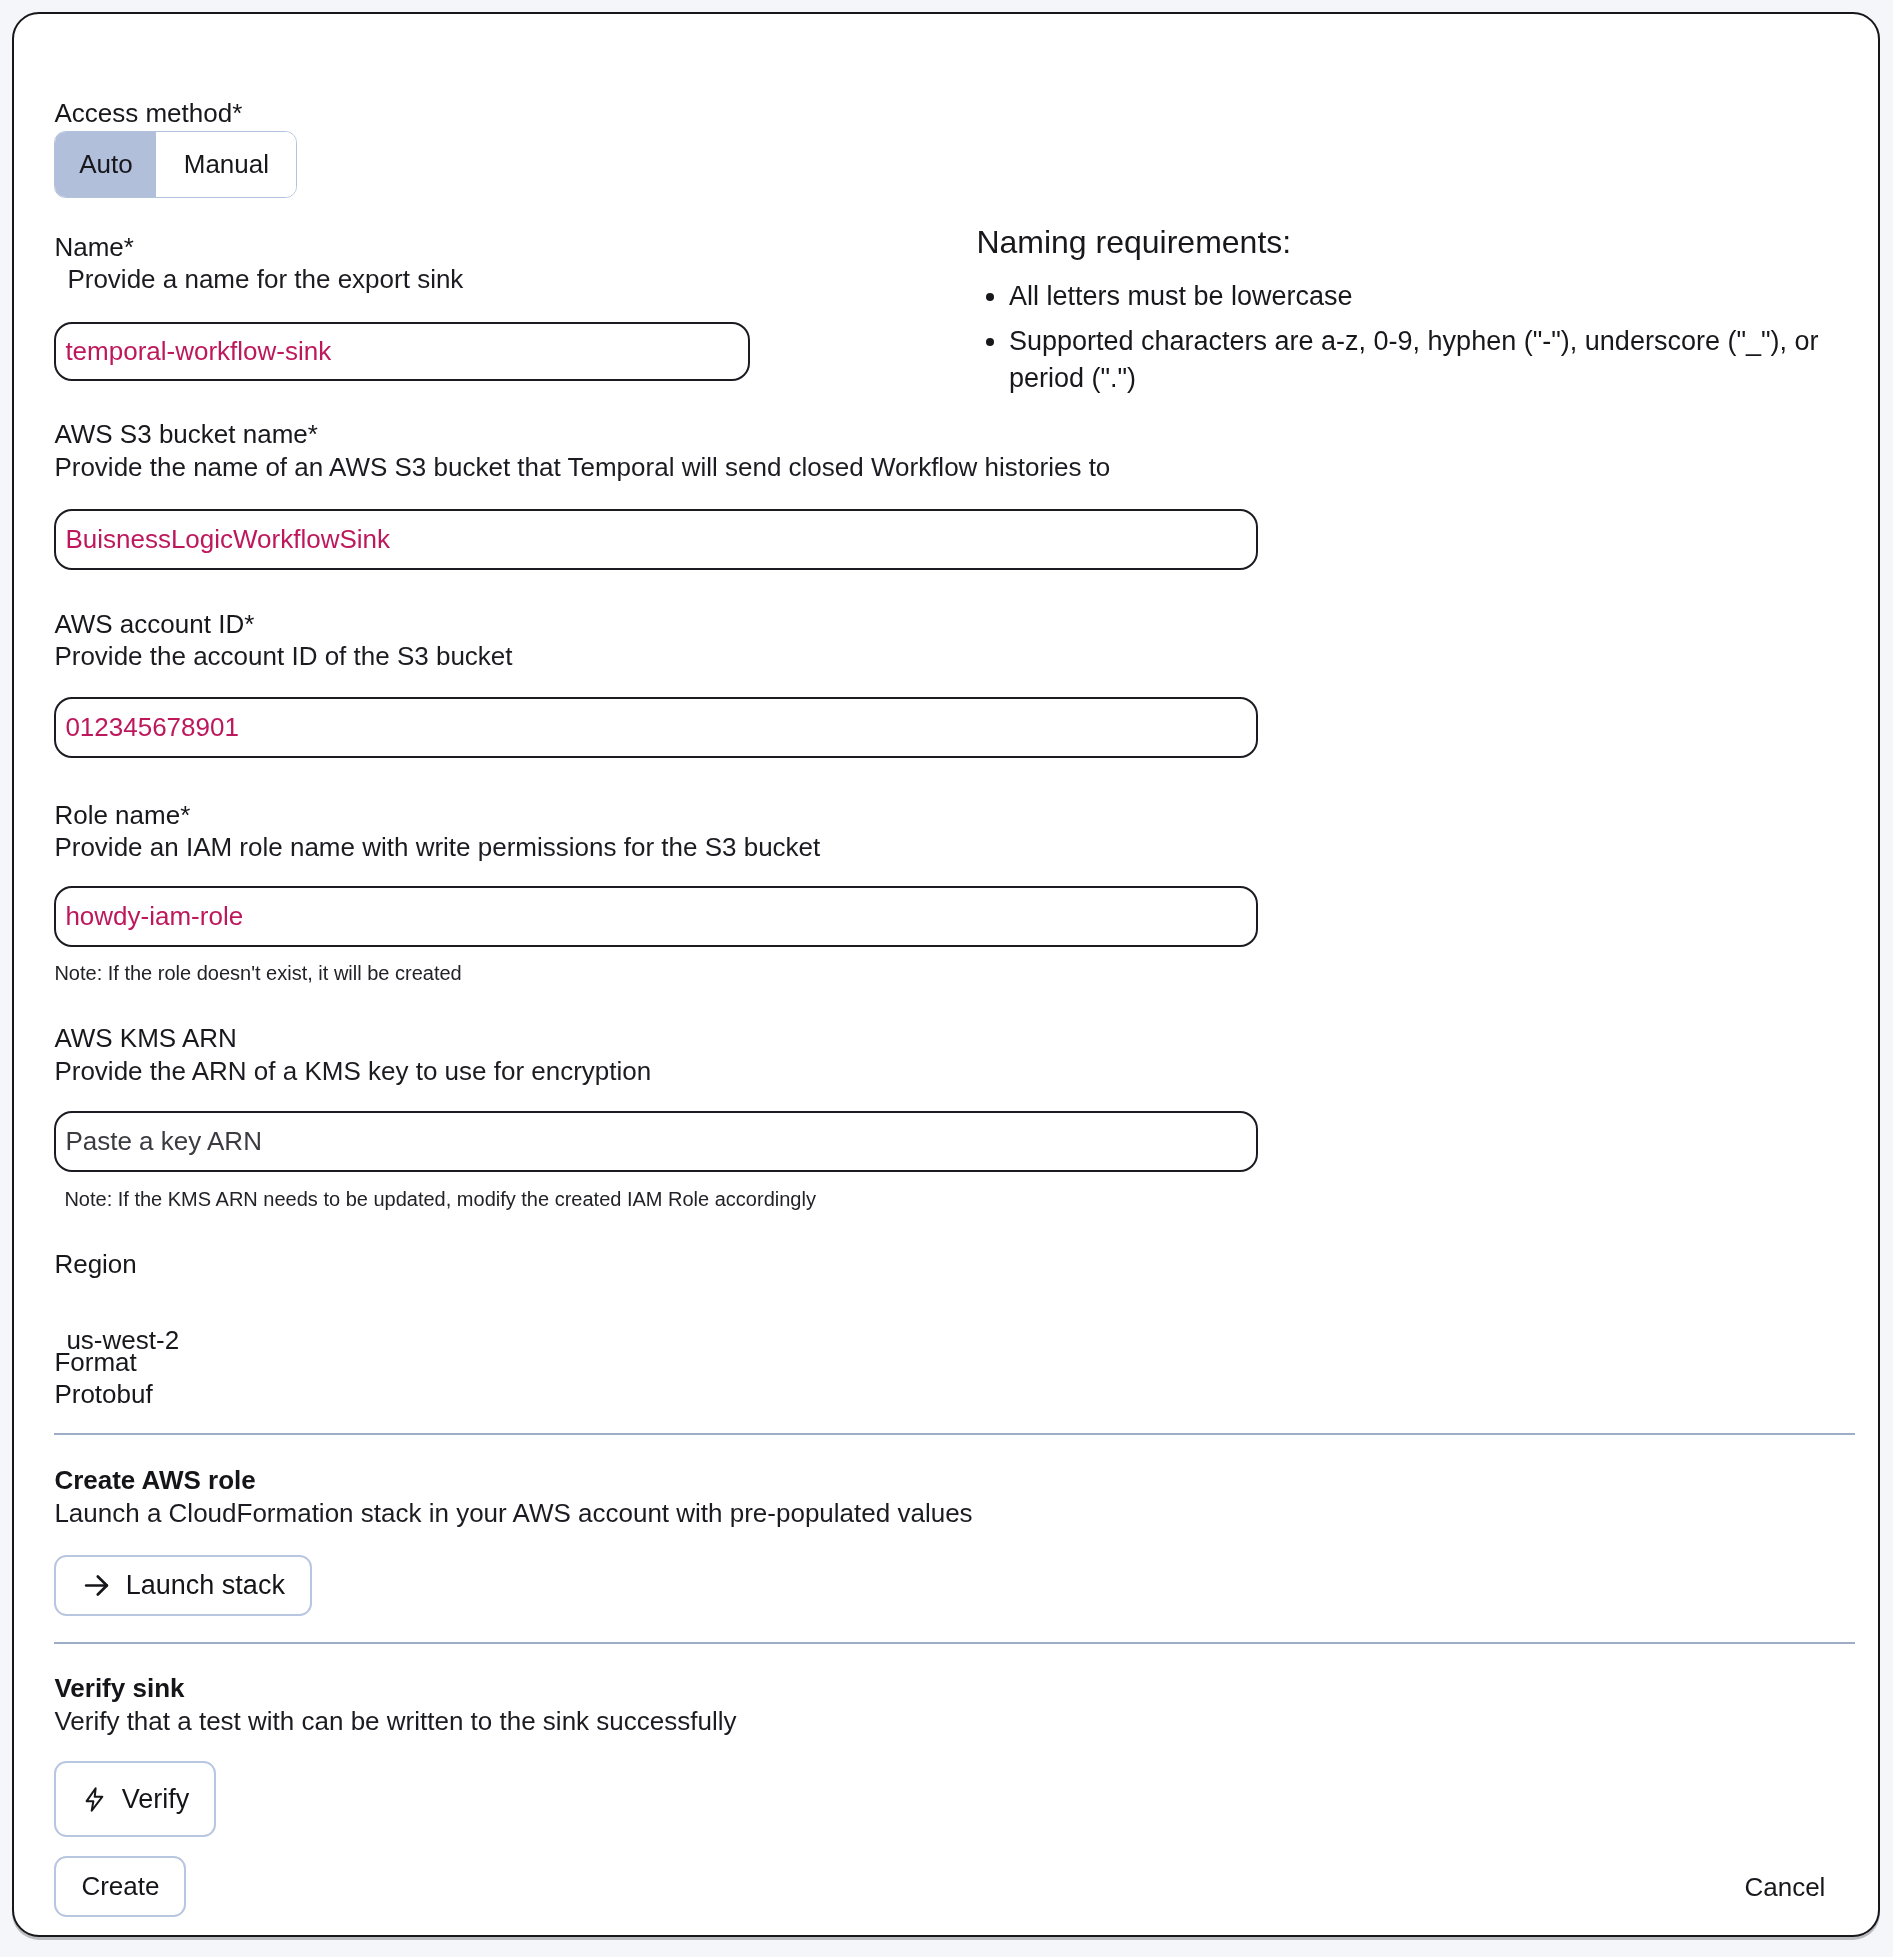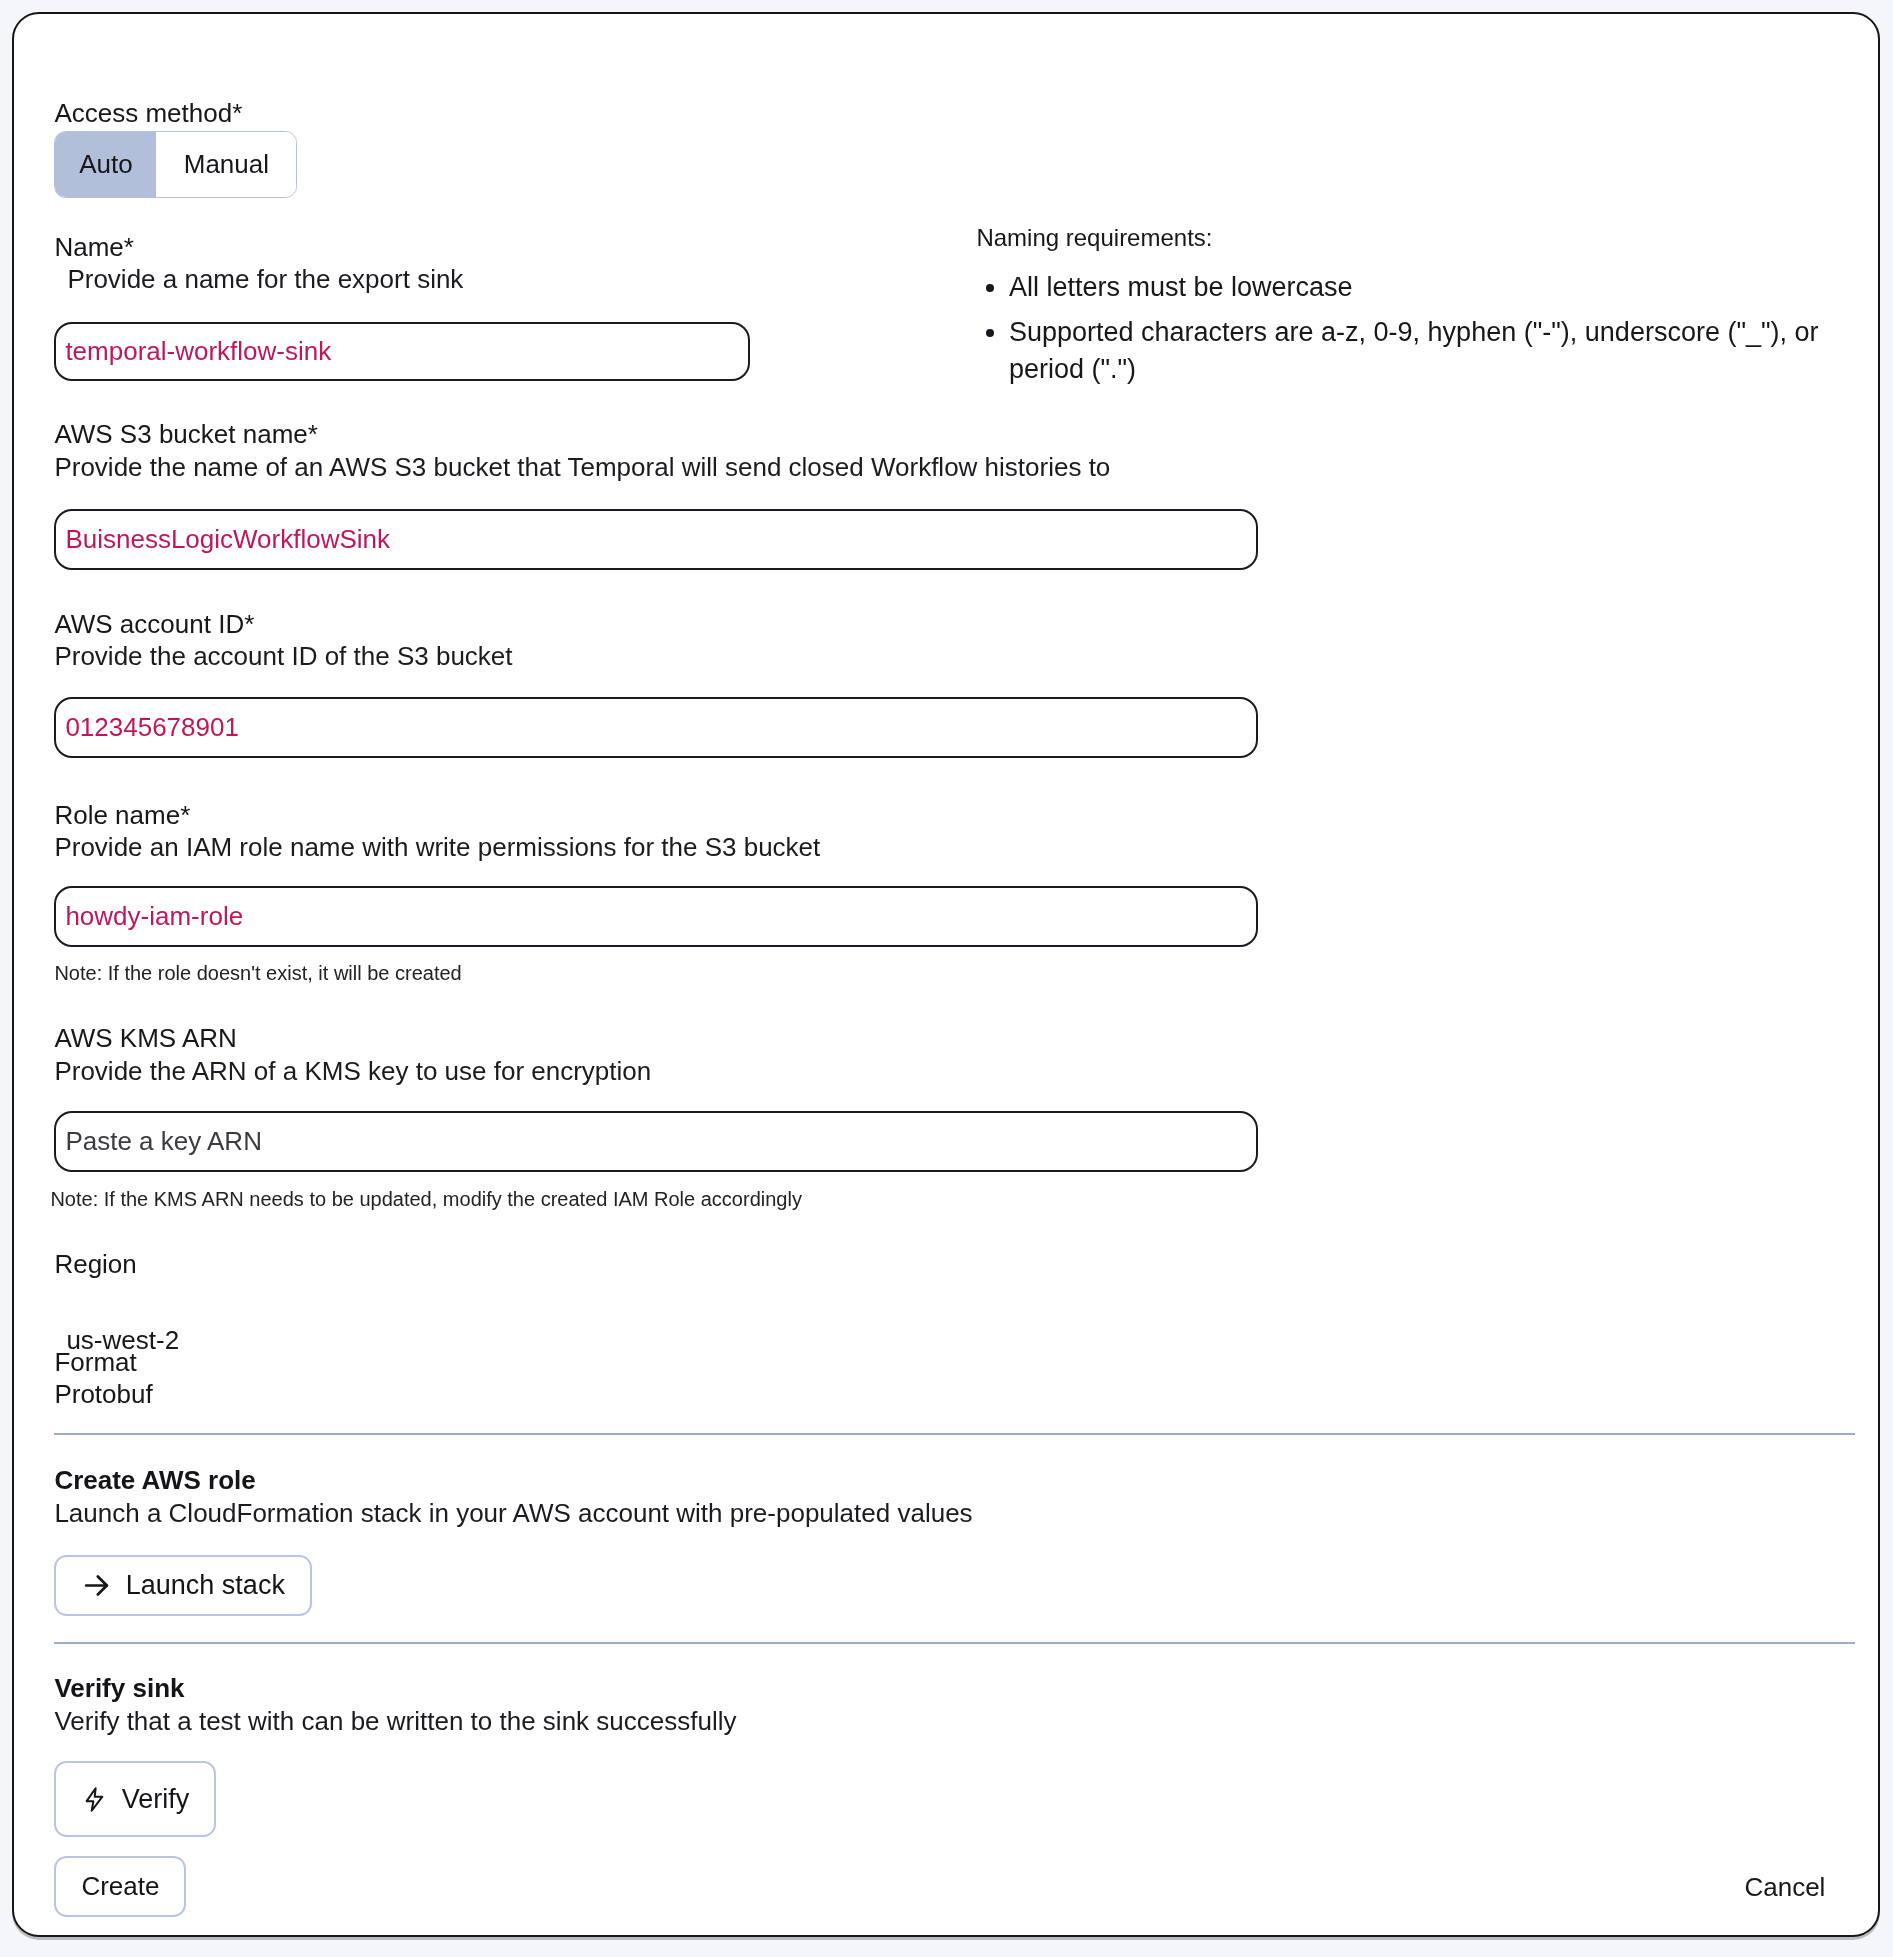--- a/index.html
+++ b/index.html
@@ -51,21 +51,21 @@
   .segment {
     display: flex; align-items: center; justify-content: center;
     font-size: 26px; color: #17171c; cursor: pointer;
   }
   .segment.selected { background: #b1bfdb; }
   .segment.auto { width: 101px; }
   .segment.manual { width: 140px; background: #ffffff; }
 
   
   .naming { position: absolute; left: 962px; top: 210px; width: 893px; }
-  .naming-title { font-size: 24px; color: #17171c; margin-bottom: 17px; }
+  .naming-title { font-size: 32px; color: #17171c; margin-bottom: 17px; }
   .naming ul { margin-left: 32.5px; }
   .naming li { font-size: 27px; line-height: 37px; color: #17171c; margin-bottom: 7.6px; }
 
   .divider {
     position: absolute; left: 40px; width: 1801px; height: 0;
     border-top: 2.9px solid #9dadc8;
   }
 
   .btn {
     position: absolute;
@@ -122,21 +122,21 @@
   <input class="field" style="left: 40px; top: 683px; width: 1204px;" value="012345678901">
 
   <div class="abs label" style="left:40px; top:786px;">Role name*</div>
   <div class="abs desc" style="left:40px; top:818px;">Provide an IAM role name with write permissions for the S3 bucket</div>
   <input class="field" style="left: 40px; top: 872px; width: 1204px;" value="howdy-iam-role">
   <div class="abs note" style="left:40px; top:948px;">Note: If the role doesn't exist, it will be created</div>
 
   <div class="abs label" style="left:40px; top:1009px;">AWS KMS ARN</div>
   <div class="abs desc" style="left:40px; top:1042px;">Provide the ARN of a KMS key to use for encryption</div>
   <input class="field" style="left: 40px; top: 1097px; width: 1204px;" placeholder="Paste a key ARN">
-  <div class="abs note" style="left:36px; top:1174px;">Note: If the KMS ARN needs to be updated, modify the created IAM Role accordingly</div>
+  <div class="abs note" style="left:50px; top:1174px;">Note: If the KMS ARN needs to be updated, modify the created IAM Role accordingly</div>
 
   <div class="abs label" style="left:40px; top:1235px;">Region</div>
   <div class="abs value" style="left:52px; top:1269px;margin-top:42px;">us-west-2</div>
 
   <div class="abs label" style="left:40px; top:1333px;">Format</div>
   <div class="abs value" style="left:40px; top:1365px;">Protobuf</div>
 
   <div class="divider" style="top:1419px;"></div>
 
   <div class="abs sec-title" style="left:40px; top:1451px;">Create AWS role</div>

